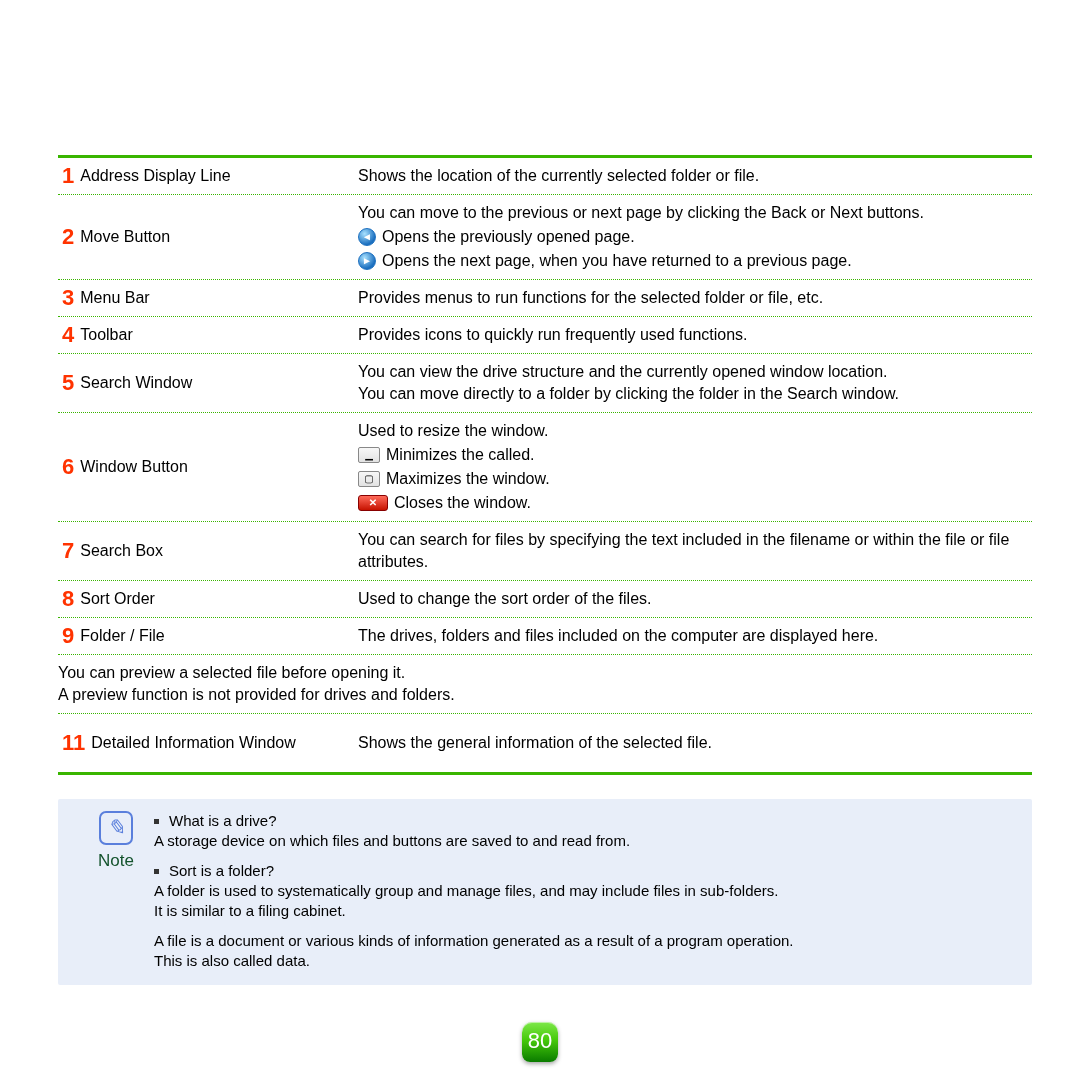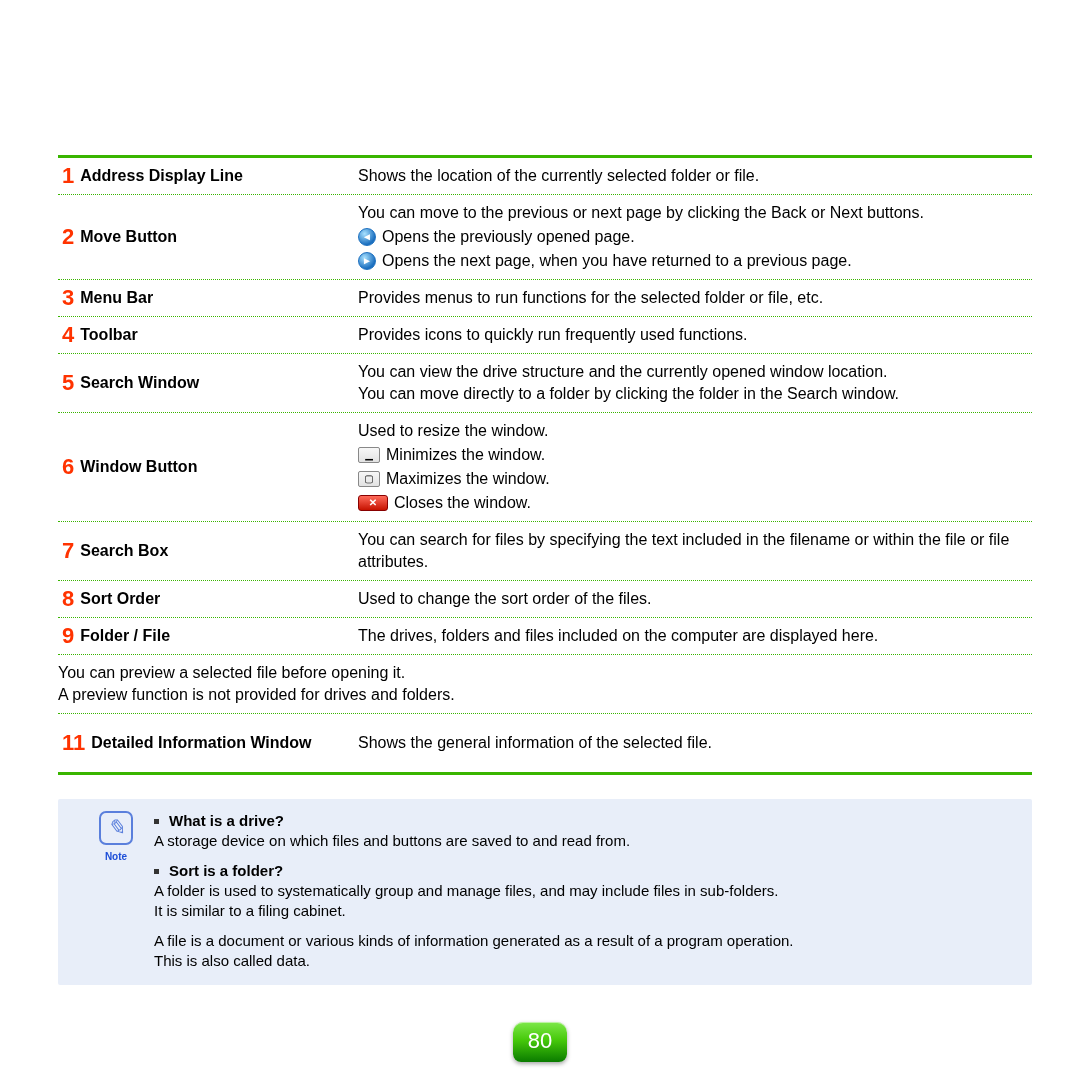--- a/index.html
+++ b/index.html
@@ -34,21 +34,21 @@
     padding-left: 4px;
   }
   .refnum {
     color: #ff3300;
     font-weight: bold;
     font-size: 22px;
     line-height: 22px;
     margin-right: 6px;
   }
   .reflabel {
-    font-weight: bold;
+    font-weight: normal;
     font-size: 16px;
     line-height: 22px;
   }
   .refright {
     flex: 1;
     font-size: 16px;
     line-height: 22px;
   }
   .iconrow {
     display: flex;
@@ -100,46 +100,46 @@
   .noteicon {
     width: 34px; height: 34px;
     border: 2px solid #5a7fdc;
     border-radius: 7px;
     display: inline-flex; align-items:center; justify-content:center;
     color: #5a7fdc;
     font-size: 22px;
     font-style: italic;
   }
   .notelabel {
-    color: #1d4ed8;
-    font-weight: bold;
-    font-size: 10px;
+    color: #14532d;
+    font-weight: normal;
+    font-size: 17px;
     margin-top: 6px;
   }
   .noteright { flex: 1; font-size: 15px; line-height: 20px; }
   .noteitem { margin-bottom: 10px; }
   .noteitem:last-child { margin-bottom: 0; }
-  .noteq { font-weight: bold; }
+  .noteq { font-weight: normal; }
   .notebullet {
     display:inline-block;
     width:5px; height:5px;
     background:#333;
     margin-right:10px;
     vertical-align: 2px;
   }
 
   .pagenum-wrap {
     position: absolute;
     left: 0; right: 0;
     bottom: 18px;
     text-align: center;
   }
   .pagenum {
     display: inline-block;
-    width: 54px; height: 40px;
+    width: 36px; height: 40px;
     border-radius: 10px 10px 8px 8px;
     background: linear-gradient(#7ee84a 0%, #46c90a 45%, #0a7b00 100%);
     color: #fff;
     font-size: 22px;
     line-height: 38px;
     box-shadow: 0 2px 4px rgba(0,0,0,.35), inset 0 1px 0 rgba(255,255,255,.5);
   }
 </style>
 </head>
 <body>
@@ -203,21 +203,21 @@
 
     <div class="refrow">
       <div class="refleft">
         <span class="refnum">6</span>
         <span class="reflabel">Window Button</span>
       </div>
       <div class="refright">
         <div>Used to resize the window.</div>
         <div class="iconrow">
           <span class="microicon">▁</span>
-          <span>Minimizes the window.</span>
+          <span>Minimizes the called.</span>
         </div>
         <div class="iconrow">
           <span class="microicon">▢</span>
           <span>Maximizes the window.</span>
         </div>
         <div class="iconrow">
           <span class="icon-close">✕</span>
           <span>Closes the window.</span>
         </div>
       </div>

